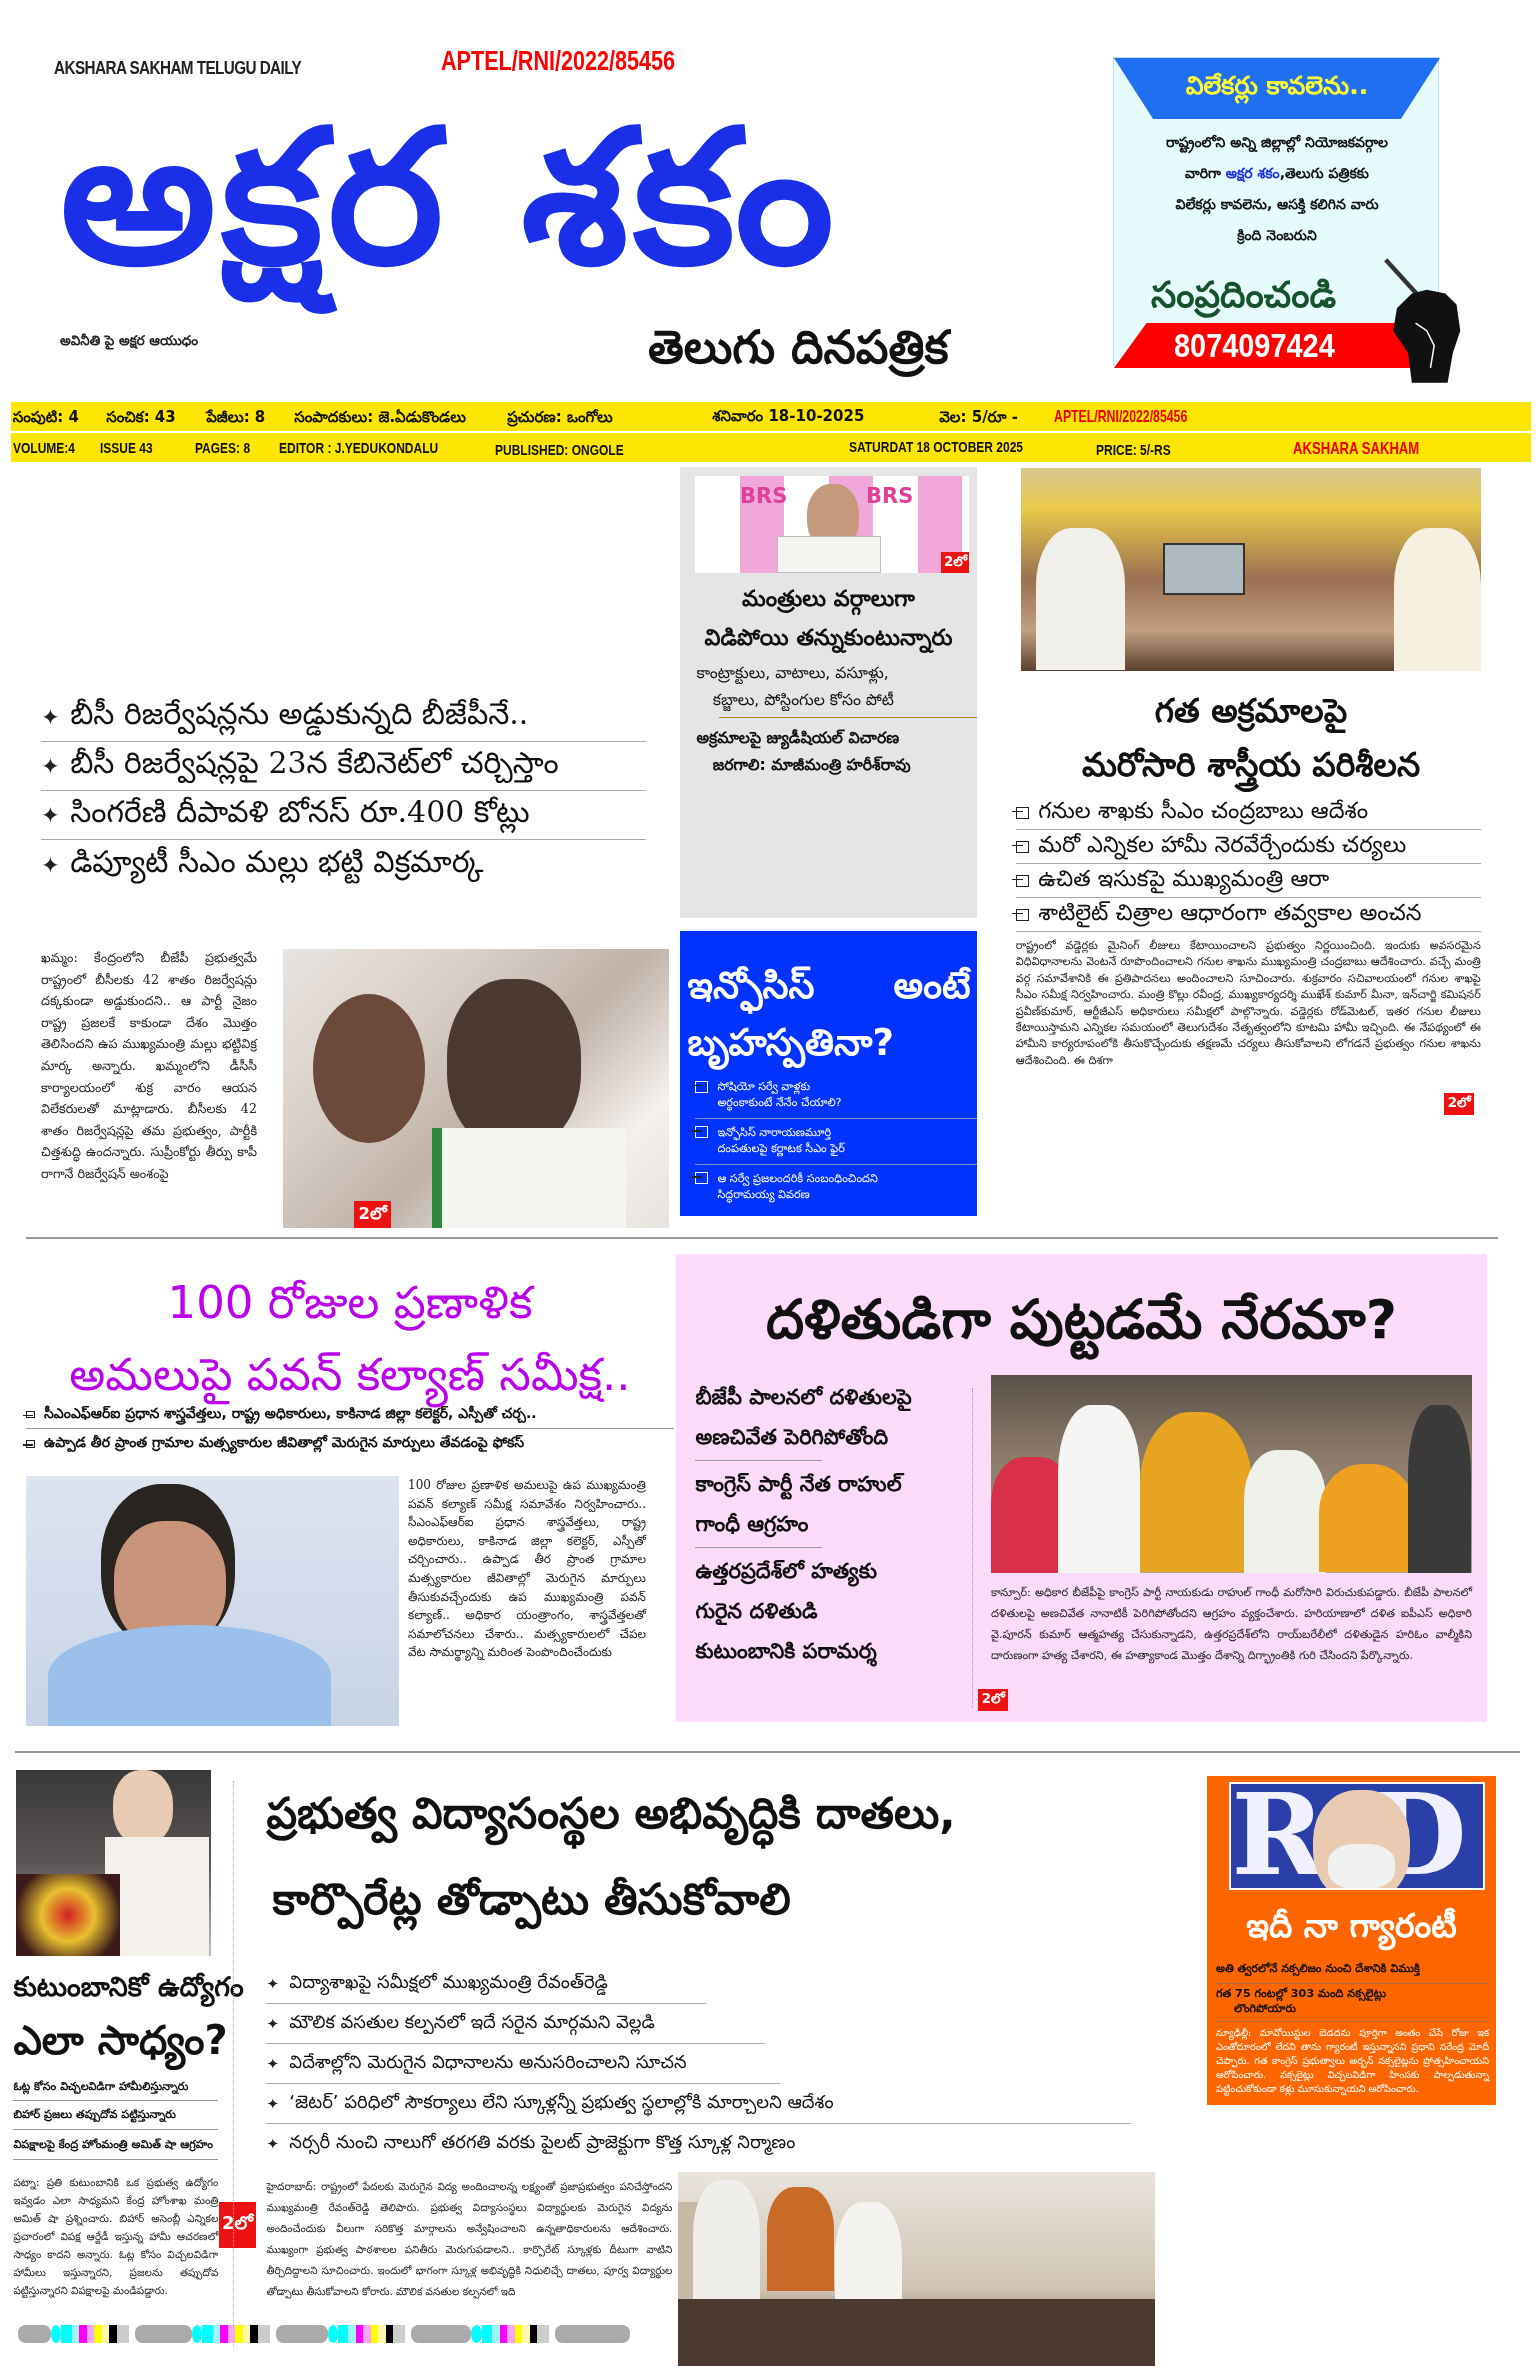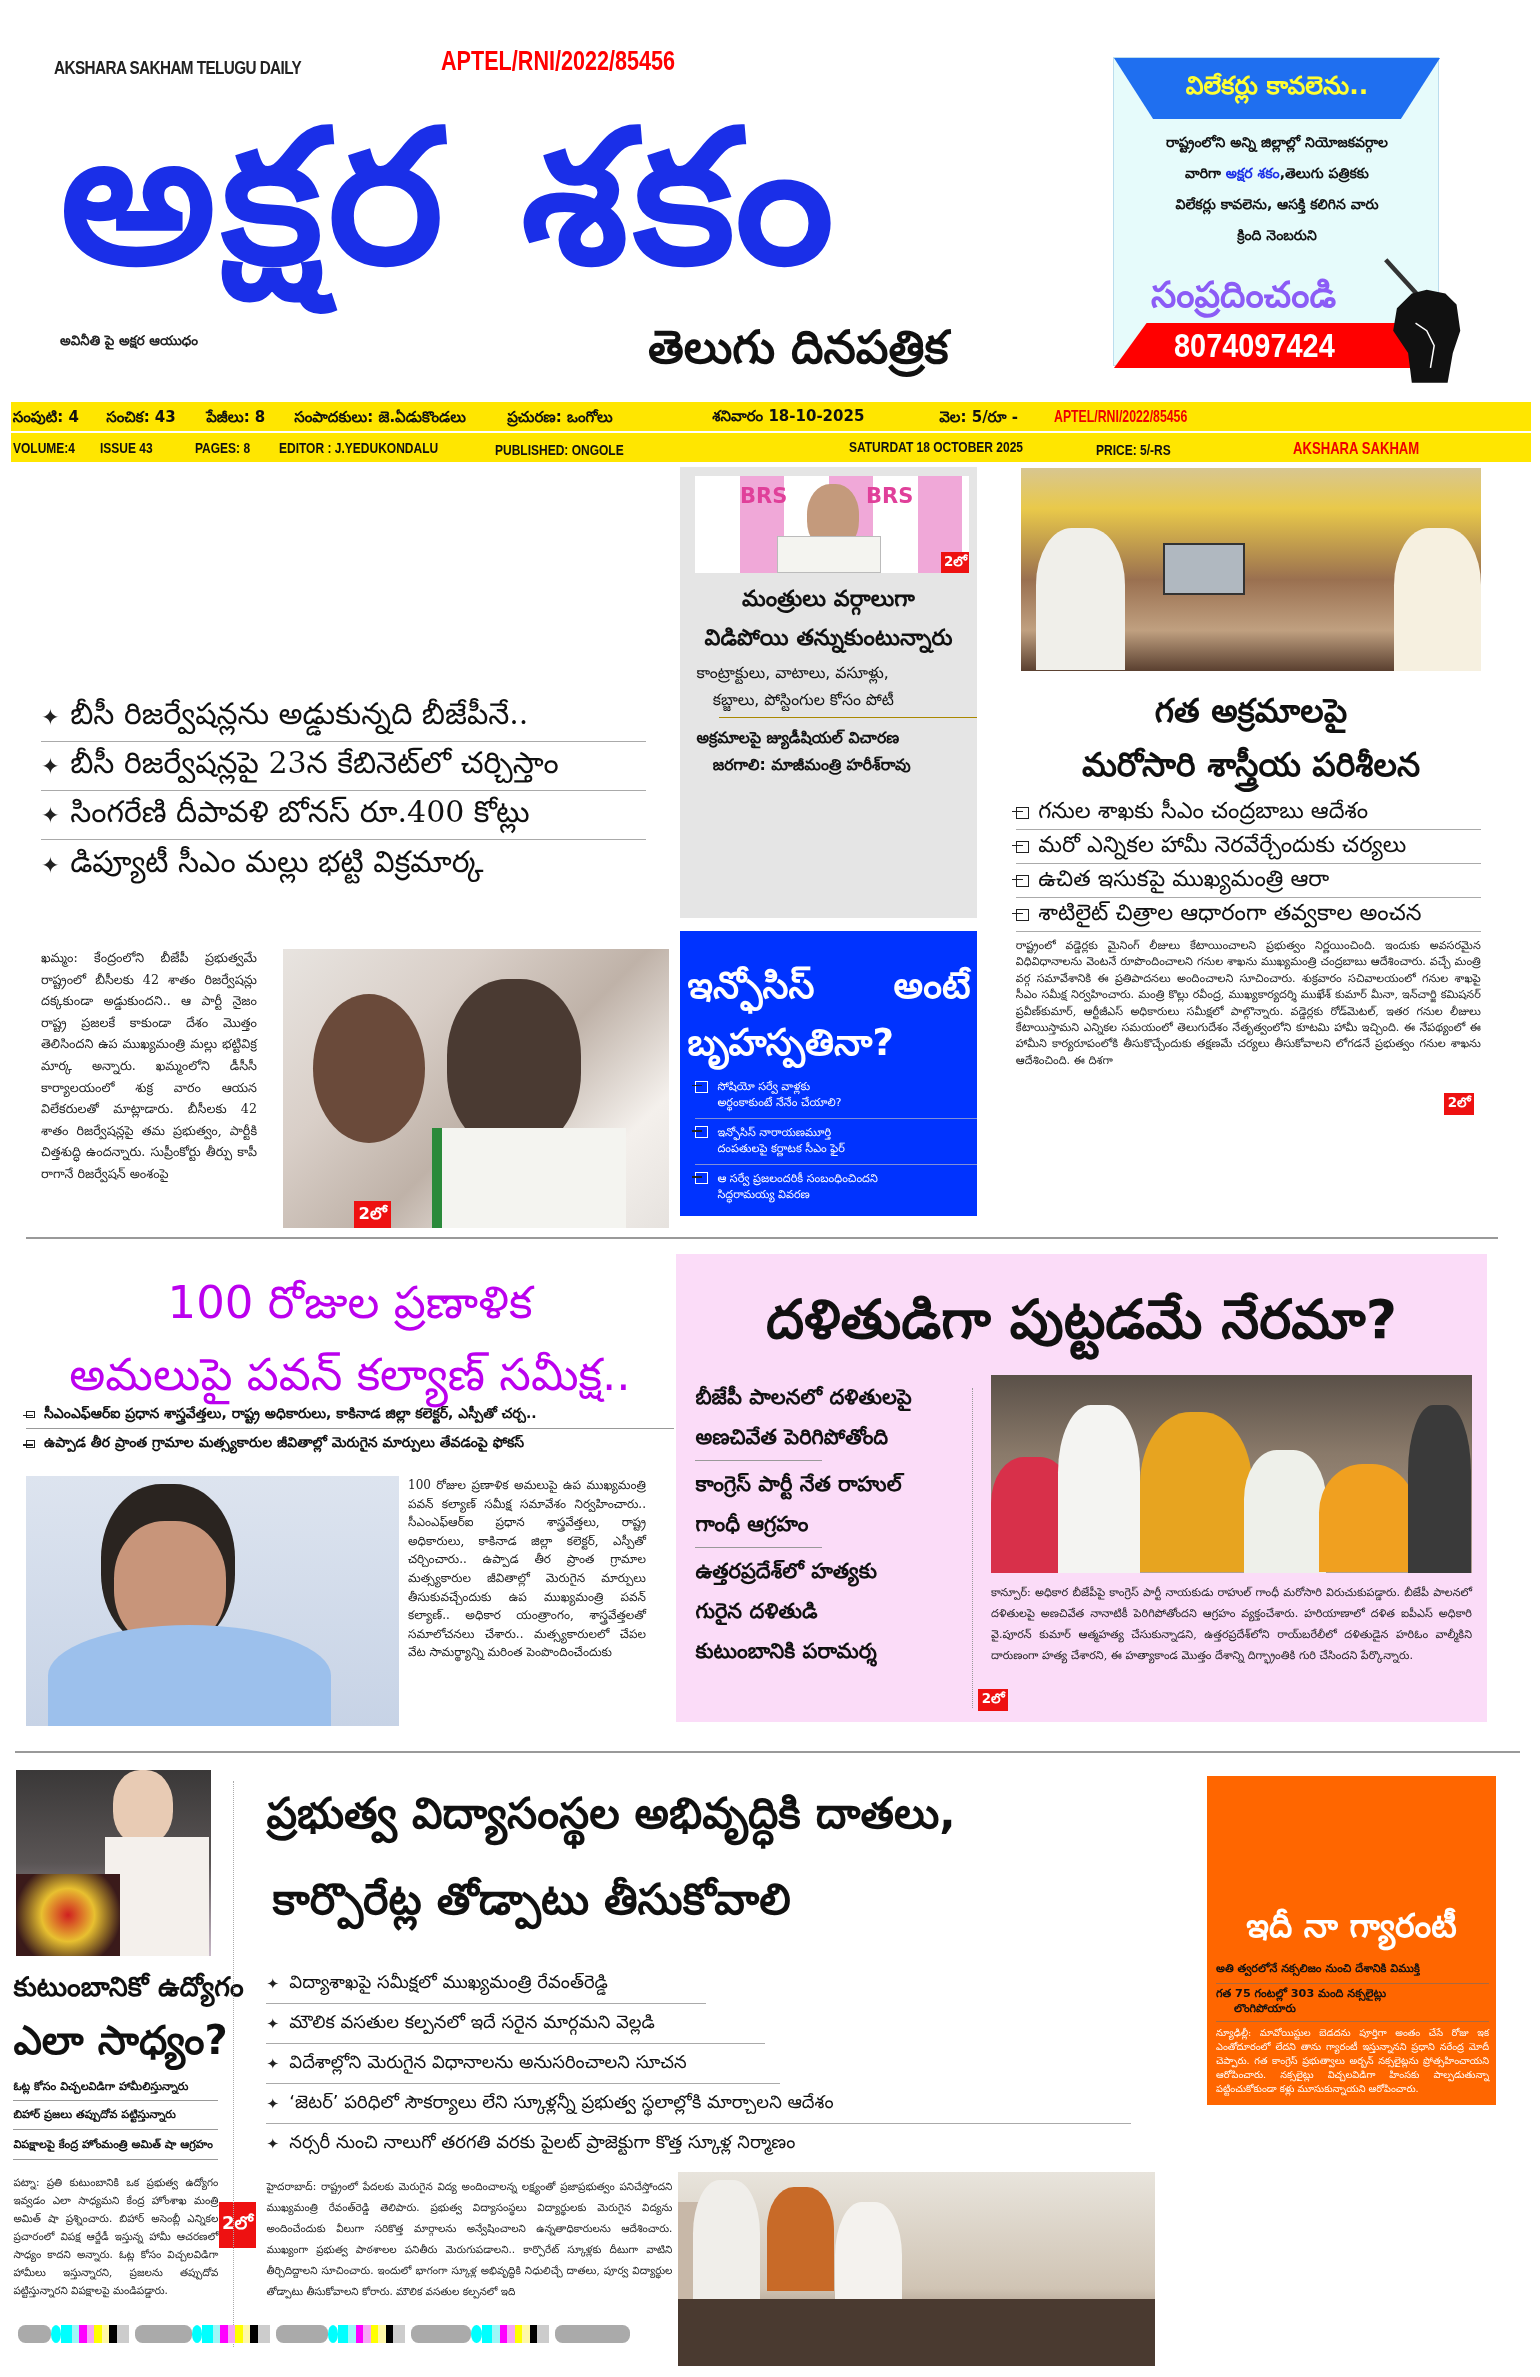--- a/index.html
+++ b/index.html
@@ -31,21 +31,21 @@
 <div class="abs" style="left:1113px;top:57px;width:326px;height:309px;background:#e6fbfb;border:0.7px solid #bde;">
   <div class="abs" style="left:0;top:0;width:326px;height:61px;background:#1f6ff0;clip-path:polygon(0 0,100% 0,88% 100%,12% 100%);display:flex;align-items:center;justify-content:center;">
     <span style="color:#ffff33;font-weight:bold;font-size:25px;">విలేకర్లు కావలెను..</span>
   </div>
   <div class="abs" style="left:0;top:69px;width:326px;text-align:center;font-size:14px;font-weight:bold;line-height:31px;color:#111;">
     <div>రాష్ట్రంలోని అన్ని జిల్లాల్లో నియోజకవర్గాల</div>
     <div><span>వారిగా</span> <span style="color:#1a2fe8;">అక్షర శకం</span><span>,తెలుగు పత్రికకు</span></div>
     <div>విలేకర్లు కావలెను, ఆసక్తి కలిగిన వారు</div>
     <div>క్రింది నెంబరుని</div>
   </div>
-  <div class="abs" style="left:37px;top:216px;font-size:36px;font-weight:bold;color:#8b5cf6;">సంప్రదించండి</div>
+  <div class="abs" style="left:37px;top:216px;font-size:36px;font-weight:bold;color:#14532d;">సంప్రదించండి</div>
   <div class="abs" style="left:0;top:265px;width:326px;height:45px;background:#ff0000;clip-path:polygon(10% 0,90% 0,100% 100%,0 100%);display:flex;align-items:center;padding-left:60px;">
     <span style="color:#fff;font-family:'Liberation Sans',sans-serif;font-weight:bold;font-size:34px;transform:scaleX(0.85);display:inline-block;transform-origin:left;">8074097424</span>
   </div>
   <div class="abs" style="left:268px;top:198px;width:82px;height:127px;">
     <svg width="82" height="127" viewBox="0 0 110 170">
       <line x1="5" y1="5" x2="55" y2="60" stroke="#333" stroke-width="6"></line>
       <path d="M20 70 L40 50 L60 45 L85 50 L100 65 L105 100 L95 130 L88 170 L40 170 L35 130 L15 100 Z" fill="#111"></path>
       <path d="M45 90 L60 100 L70 120 L65 150" stroke="#fff" stroke-width="2" fill="none"></path>
     </svg>
   </div>
@@ -300,20 +300,25 @@
   <div class="photo" style="left:425px;top:402px;width:477px;height:194px;background:linear-gradient(180deg,#e8e4dc 0%,#d0c4b4 60%,#6a5040 100%);">
     <div class="abs" style="left:0;top:30px;width:45px;height:164px;background:#c8b8a8;"></div>
     <div class="abs" style="left:15px;top:7.5px;width:67px;height:134px;background:#f0eeea;border-radius:40% 40% 0 0;"></div>
     <div class="abs" style="left:89px;top:15px;width:67px;height:104px;background:#c86a28;border-radius:40% 40% 0 0;"></div>
     <div class="abs" style="left:157px;top:30px;width:67px;height:134px;background:#f4f2ee;border-radius:40% 40% 0 0;"></div>
     <div class="abs" style="left:0;top:127px;width:477px;height:67px;background:#4a3a30;"></div>
   </div>
 </div>
 
 <div class="abs" style="left:1207px;top:1776px;width:289px;height:329px;background:#ff6600;">
+  <div class="photo" style="left:22.4px;top:6px;width:256px;height:108px;background:#2a40a8;border:2.2px solid #fff;">
+    <div class="abs" style="left:0;top:-15px;color:#f0f0ff;font-family:'DejaVu Serif',serif;font-weight:bold;font-size:112px;letter-spacing:45px;">RD</div>
+    <div class="abs" style="left:82px;top:6px;width:97px;height:112px;border-radius:45%;background:#e8cbb0;"></div>
+    <div class="abs" style="left:97px;top:60px;width:67px;height:45px;border-radius:40%;background:#f0f0f0;"></div>
+  </div>
   <div class="abs" style="left:0;top:130px;width:289px;text-align:center;color:#fff;font-weight:bold;font-size:33px;">ఇదీ నా గ్యారంటీ</div>
   <div class="abs" style="left:9px;top:186px;width:273px;font-weight:bold;font-size:11.2px;color:#111;padding-bottom:6px;border-bottom:0.7px solid #aa6a40;">అతి త్వరలోనే నక్సలిజం నుంచి దేశానికి విముక్తి</div>
   <div class="abs" style="left:9px;top:210px;width:273px;font-weight:bold;font-size:11.2px;color:#111;padding-bottom:4.5px;border-bottom:0.7px solid #aa6a40;line-height:15px;">
     <div>గత 75 గంటల్లో 303 మంది నక్సలైట్లు</div>
     <div style="padding-left:18px;">లొంగిపోయారు</div>
   </div>
   <div class="abs body-text" style="left:9px;top:250px;width:273px;color:#fff;font-size:9.7px;line-height:14px;">న్యూఢిల్లీ: మావోయిస్టుల బెడదను పూర్తిగా అంతం చేసే రోజు ఇక ఎంతోదూరంలో లేదని తాను గ్యారంటీ ఇస్తున్నానని ప్రధాని నరేంద్ర మోదీ చెప్పారు. గత కాంగ్రెస్ ప్రభుత్వాలు అర్బన్ నక్సలైట్లను ప్రోత్సహించాయని ఆరోపించారు. నక్సలైట్లు విచ్చలవిడిగా హింసకు పాల్పడుతున్నా పట్టించుకోకుండా కళ్లు మూసుకున్నాయని ఆరోపించారు.</div>
 </div>
 
 <div class="colorbar" style="left:18px;top:2325px;width:1523px;">

